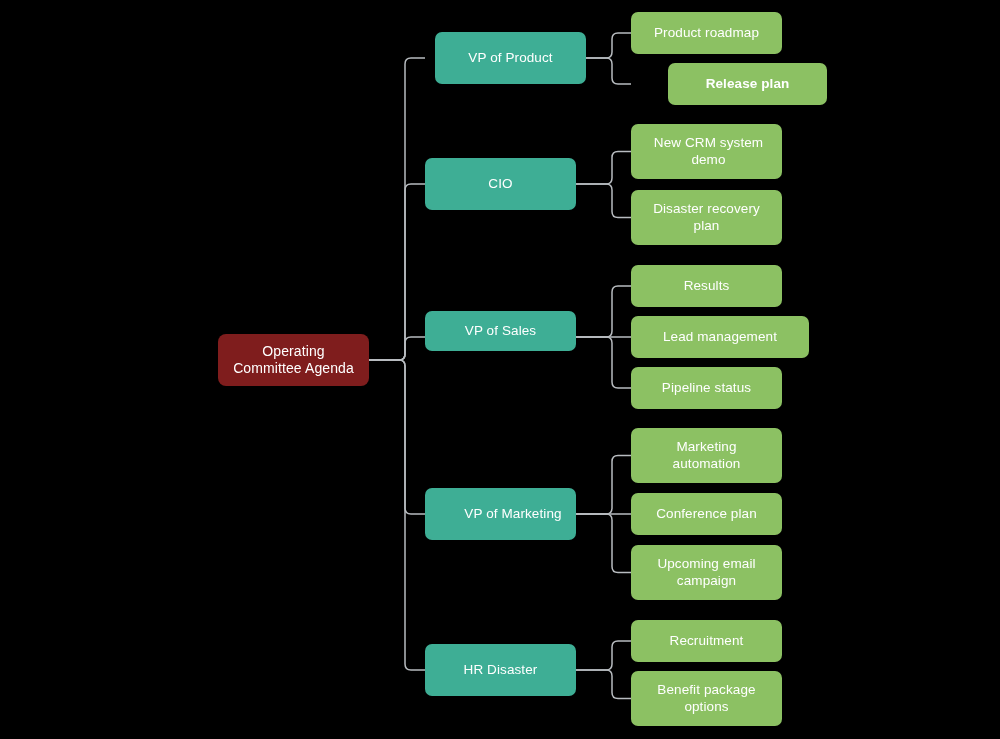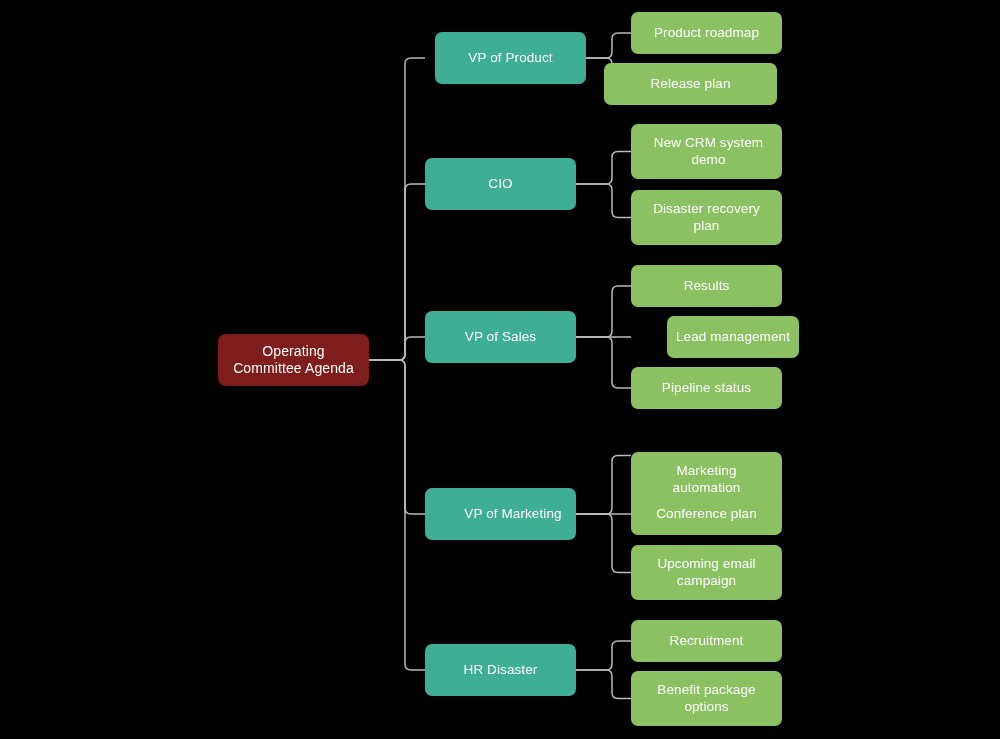--- a/index.html
+++ b/index.html
@@ -67,50 +67,50 @@
       <div class="node root" style="left: 218px; top: 334px; width: 151px; height: 52px;">
         <span>Operating
 Committee Agenda</span>
       </div>
       <div class="node branch" style="left: 435px; top: 32px; width: 151px; height: 52px;">
         <span>VP of Product</span>
       </div>
       <div class="node leaf" style="left: 631px; top: 12px; width: 151px; height: 42px;">
         <span>Product roadmap</span>
       </div>
-      <div class="node leaf" style="left: 604px; top: 63px; width: 173px; height: 42px;">
+      <div class="node leaf" style="left: 668px; top: 63px; width: 159px; height: 42px; font-weight: bold;">
         <span>Release plan</span>
       </div>
       <div class="node branch" style="left: 425px; top: 158px; width: 151px; height: 52px;">
         <span>CIO</span>
       </div>
       <div class="node leaf" style="left: 631px; top: 124px; width: 151px; height: 55px; padding-left: 12px;">
         <span>New CRM system
 demo</span>
       </div>
       <div class="node leaf" style="left: 631px; top: 190px; width: 151px; height: 55px;">
         <span>Disaster recovery
 plan</span>
       </div>
-      <div class="node branch" style="left: 425px; top: 311px; width: 151px; height: 52px;">
+      <div class="node branch" style="left: 425px; top: 311px; width: 151px; height: 40px;">
         <span>VP of Sales</span>
       </div>
       <div class="node leaf" style="left: 631px; top: 265px; width: 151px; height: 42px;">
         <span>Results</span>
       </div>
-      <div class="node leaf" style="left: 631px; top: 316px; width: 132px; height: 42px; margin-left: 36px;">
+      <div class="node leaf" style="left: 631px; top: 316px; width: 178px; height: 42px;">
         <span>Lead management</span>
       </div>
       <div class="node leaf" style="left: 631px; top: 367px; width: 151px; height: 42px;">
         <span>Pipeline status</span>
       </div>
       <div class="node branch" style="left: 425px; top: 488px; width: 151px; height: 52px; padding-left: 33px;">
         <span>VP of Marketing</span>
       </div>
-      <div class="node leaf" style="left: 631px; top: 428px; width: 151px; height: 55px; margin-top: 24px;">
+      <div class="node leaf" style="left: 631px; top: 428px; width: 151px; height: 55px;">
         <span>Marketing
 automation</span>
       </div>
       <div class="node leaf" style="left: 631px; top: 493px; width: 151px; height: 42px;">
         <span>Conference plan</span>
       </div>
       <div class="node leaf" style="left: 631px; top: 545px; width: 151px; height: 55px;">
         <span>Upcoming email
 campaign</span>
       </div>

